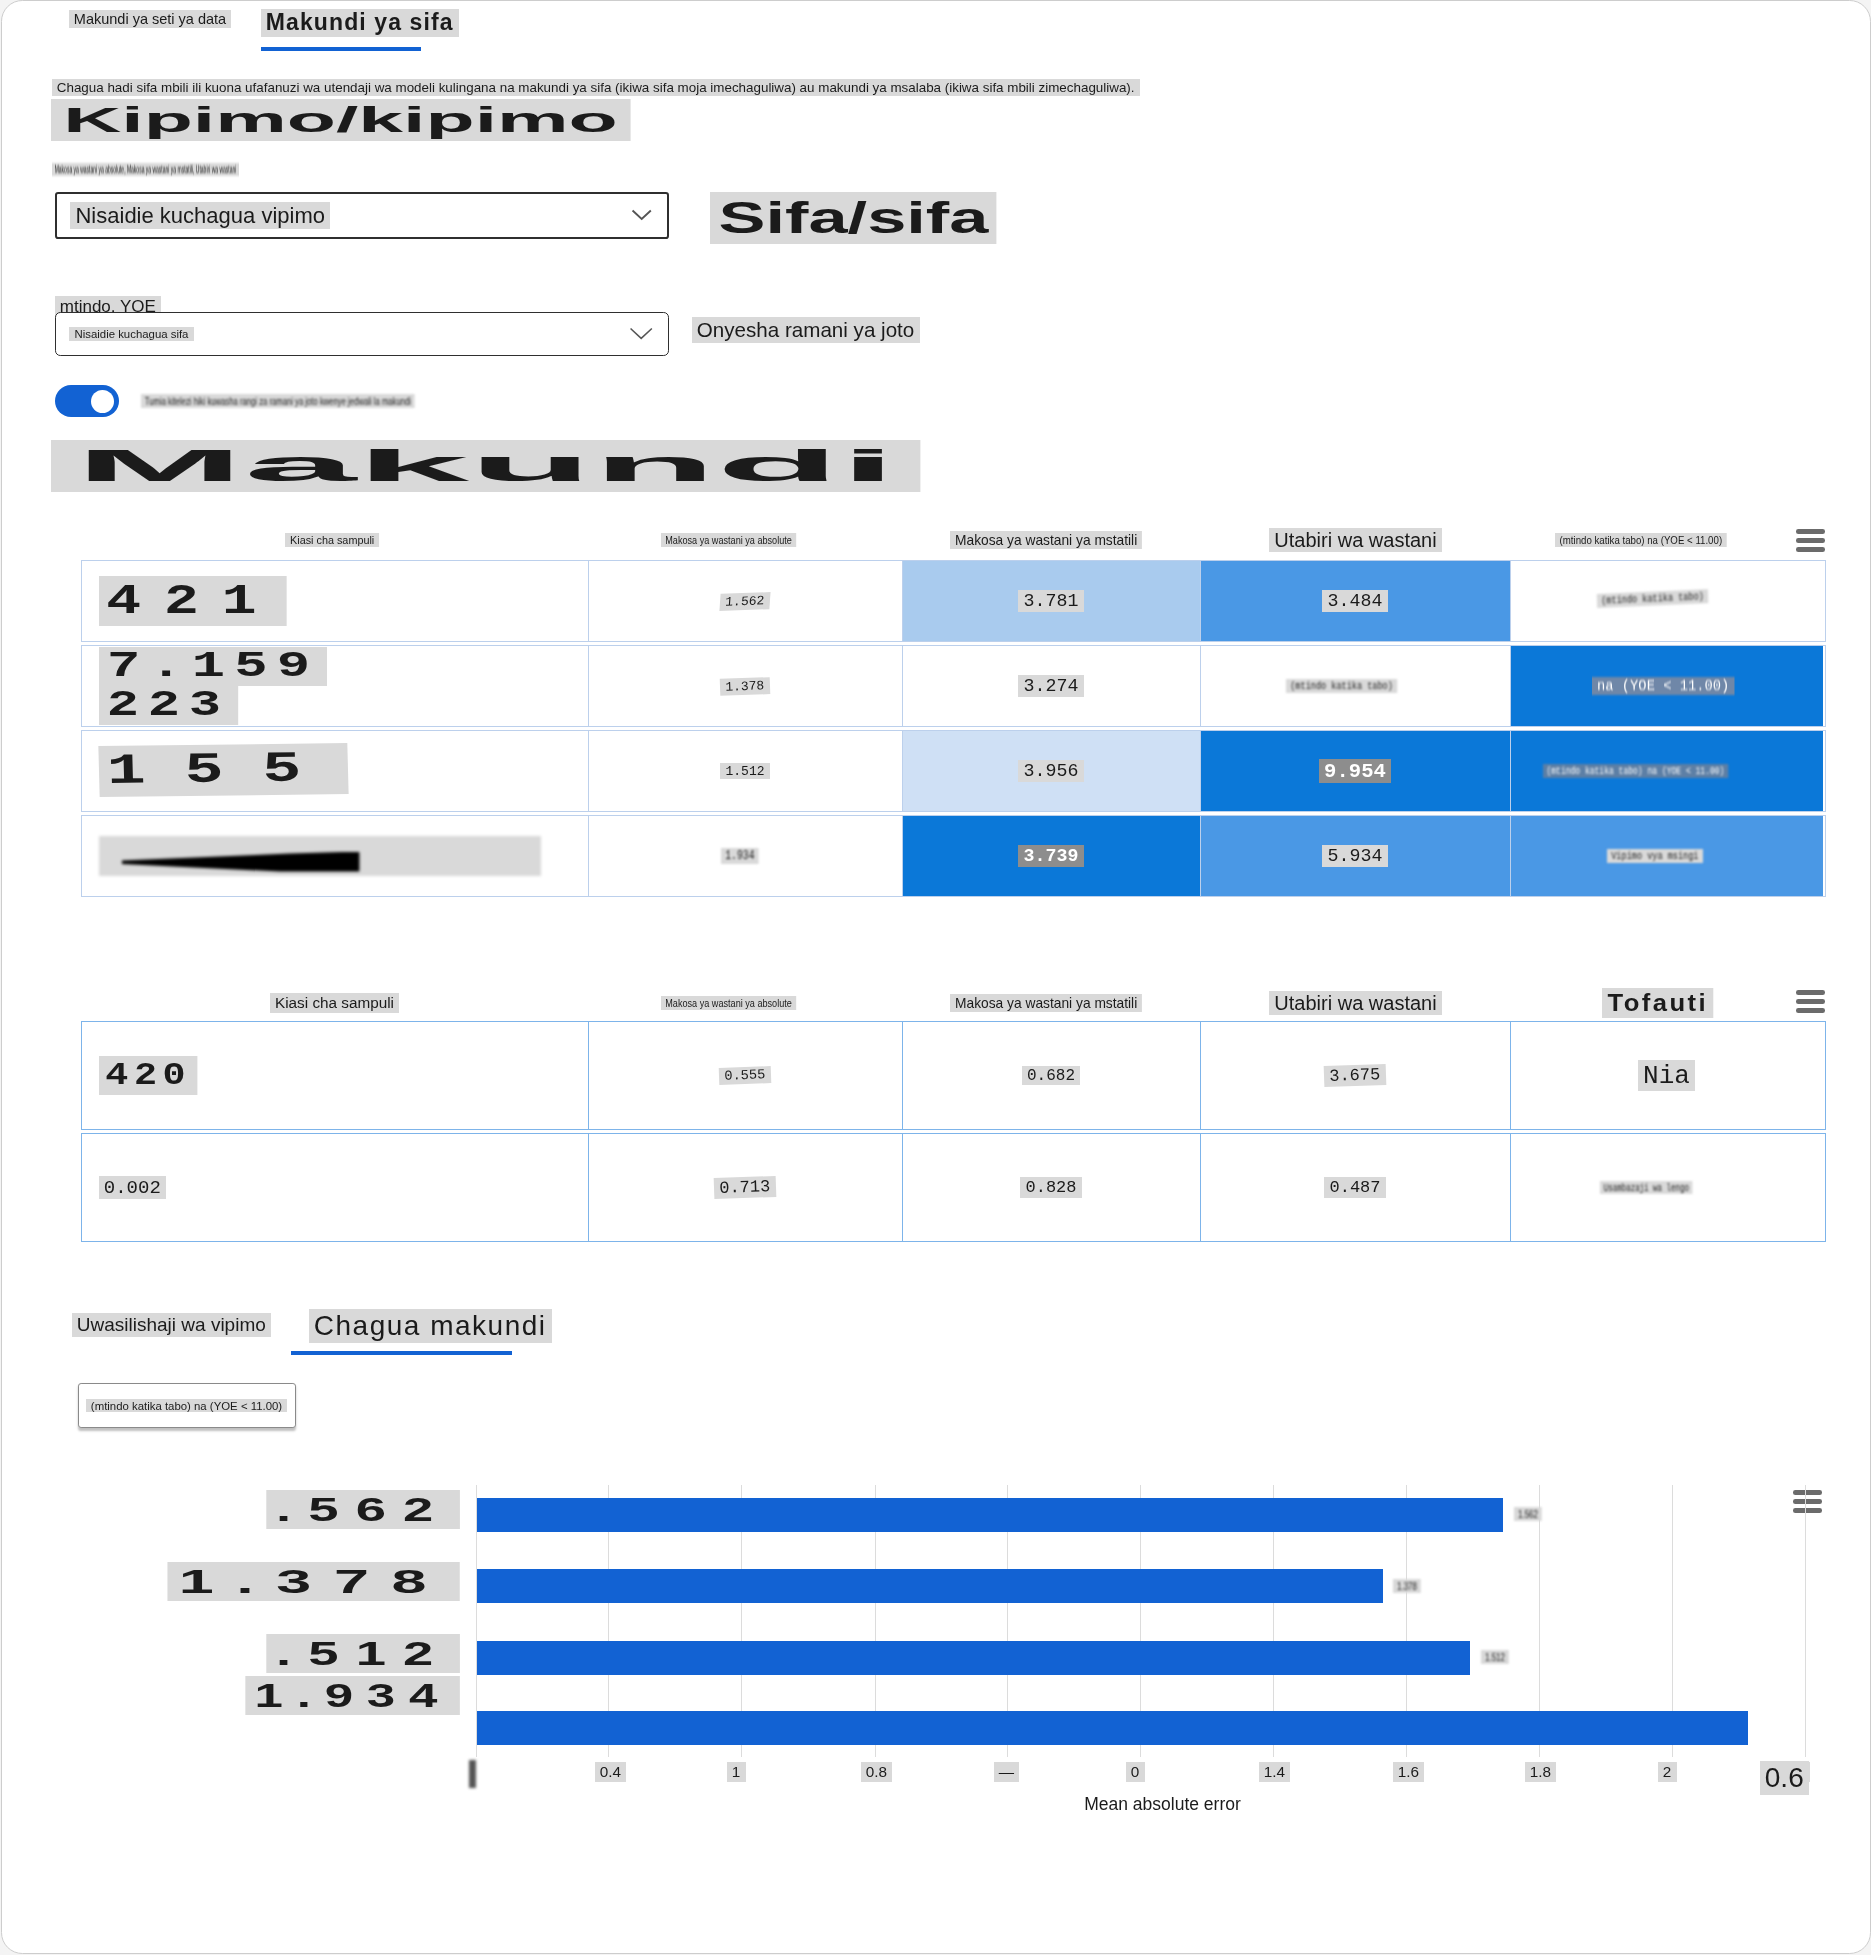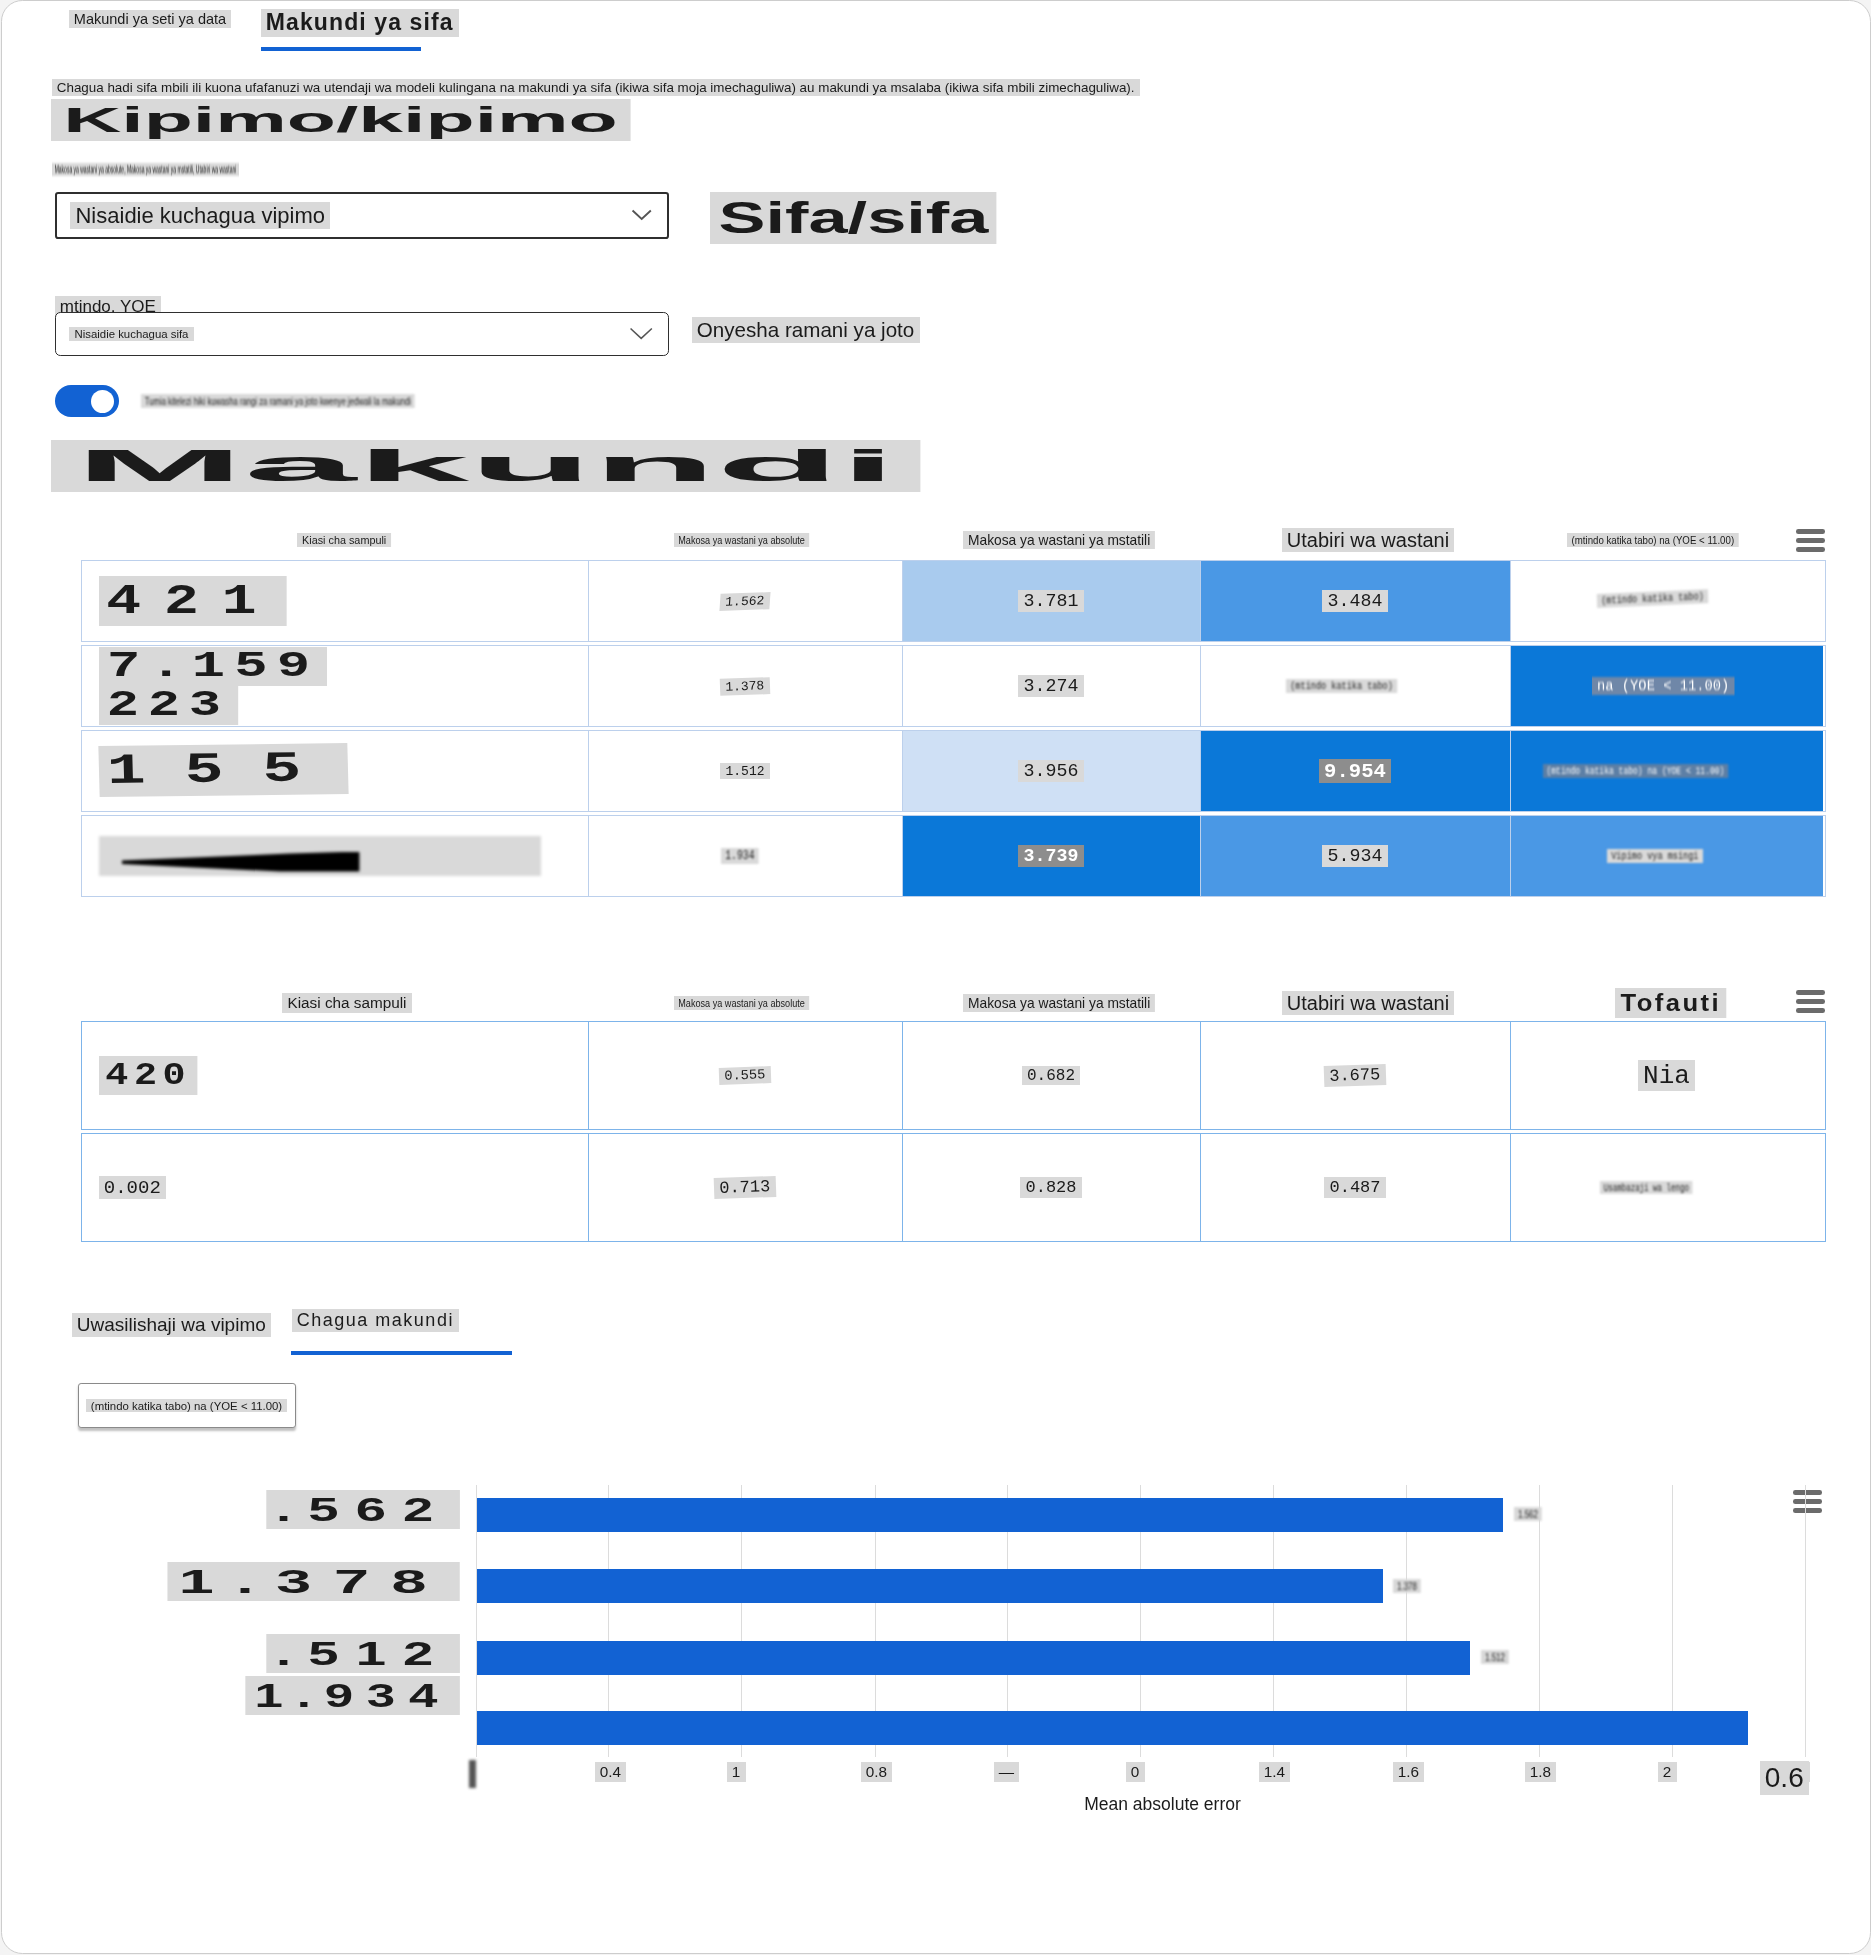--- a/index.html
+++ b/index.html
@@ -14,21 +14,21 @@
   .cond{display:inline-block;transform-origin:left center;white-space:nowrap;}
   .blur1{filter:blur(0.8px);}
   .blur2{filter:blur(1.2px);}
   .dd{position:absolute;background:#fff;border:2.3px solid #2f2f2f;border-radius:3.1px;
       display:flex;align-items:center;justify-content:space-between;padding:0 13.7px;box-sizing:border-box;}
   .chev{flex:0 0 auto;}
   .toggle{position:absolute;width:64px;height:32px;border-radius:16px;}
   .knob{position:absolute;top:4.6px;left:36px;width:23px;height:23px;border-radius:50%;background:#fff;}
   .burger{position:absolute;width:29px;cursor:pointer;}
   .burger i{display:block;height:5.3px;background:#6b6b6b;border-radius:2.3px;margin-bottom:3.8px;}
-  .thead{position:absolute;display:flex;justify-content:center;}
+  .thead{position:absolute;display:flex;}
   .thead .hcell{display:flex;align-items:center;justify-content:center;}
   .trow{display:flex;border:1.5px solid #bcd0ec;background:#fff;margin-bottom:3.1px;box-sizing:border-box;}
   .t2 .trow{border:1.5px solid #7db4ea;margin-bottom:3.1px;}
   .cell{display:flex;align-items:center;justify-content:center;border-right:1.5px solid #bcd0ec;box-sizing:border-box;overflow:hidden;font-family:Liberation Mono, monospace;}
   .t2 .cell{border-right:1.5px solid #7db4ea;}
   .cell:last-child{border-right:none;}
   .cfirst{justify-content:flex-start;padding-left:17px;}
   .v-sm{font-size:13px;}
   .v-md{font-size:18.3px;}
   .v-lg{font-size:20.6px;font-weight:bold;}
@@ -263,21 +263,21 @@
         </div>
       <div class="cell" style="width:312px;">
           <span class="cond blur2 hl" style="font-size:10.7px;transform:scaleX(0.7);">Usambazaji wa lengo</span>
         </div>
     </div>
   </div>
 
   <div class="abs" style="left:70px;top:1312px;font-size:19px;">
     <span class="hl">Uwasilishaji wa vipimo</span>
   </div>
-  <div class="abs" style="left:290px;top:1308px;font-size:18px;letter-spacing:1.5px;text-align:center;">
+  <div class="abs" style="left:307px;top:1308px;font-size:28px;letter-spacing:1.5px;text-align:center;">
     <span class="hl">Chagua makundi</span>
   </div>
   <div class="abs" style="left: 289px; top: 1350px; width: 221px; height: 3.8px; background: rgb(18, 98, 211);"></div>
 
   <div class="abs" style="left:76px;top:1382px;width:216px;height:43px;border:1.5px solid #8a8a8a;border-radius:3.1px;
               box-shadow:0 2.3px 2.3px rgba(0,0,0,0.25);display:flex;align-items:center;justify-content:center;background:#fff;">
     <span class="hl" style="font-size:11.4px;">(mtindo katika tabo) na (YOE &lt; 11.00)</span>
   </div>
 
   <div id="chart">

